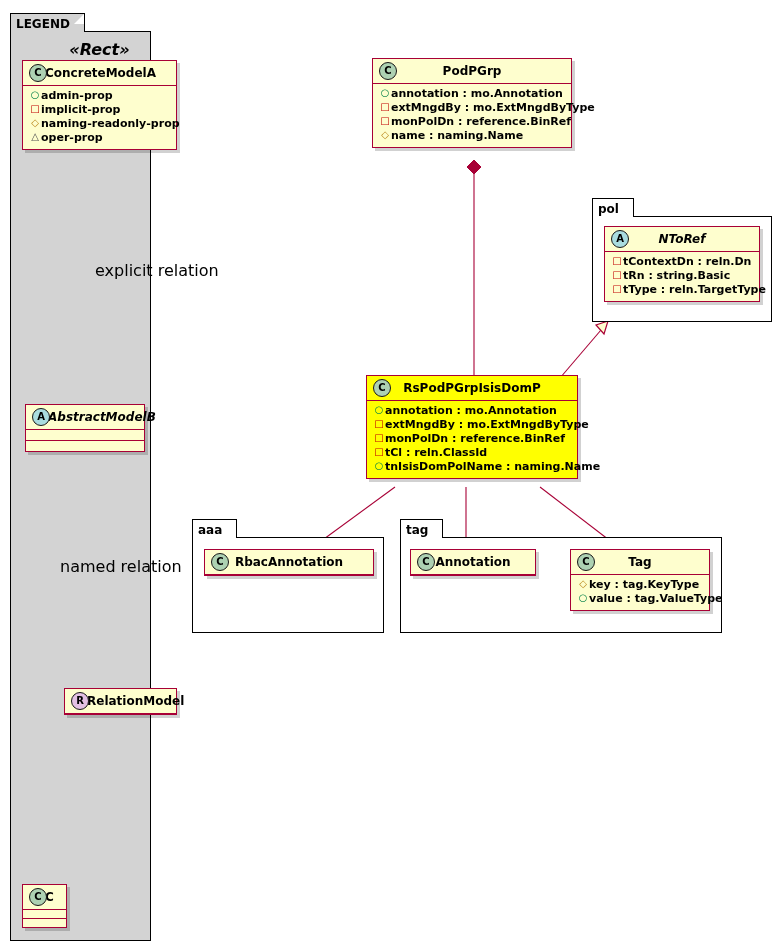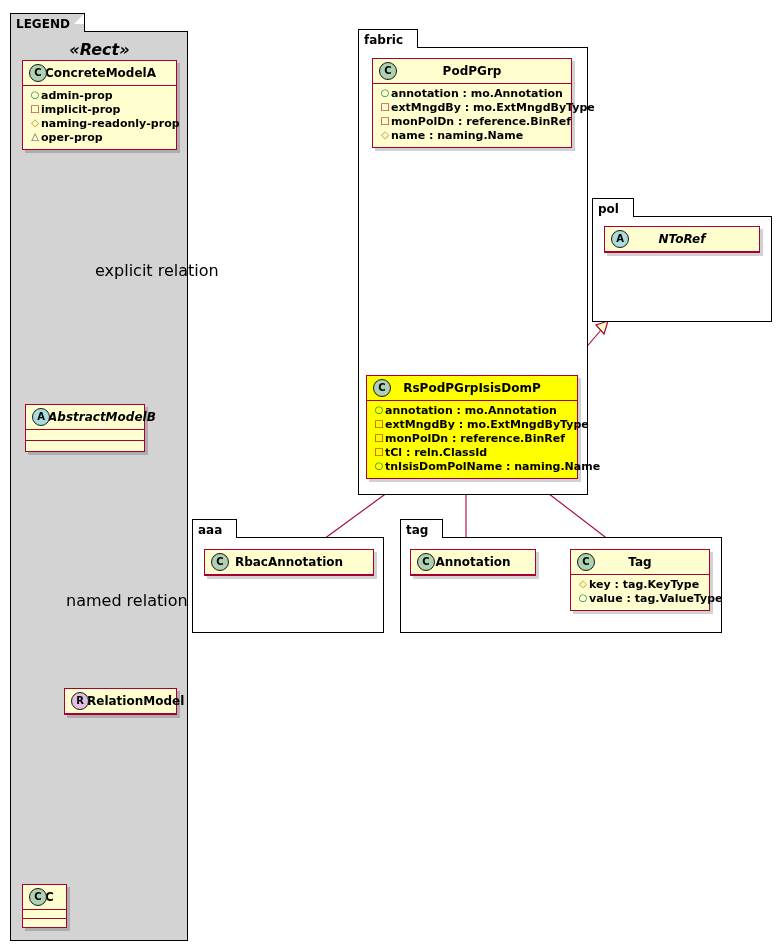--- a/index.html
+++ b/index.html
@@ -195,21 +195,21 @@
     <path d="M560,378 L601,330" fill="none" stroke="#a80036" stroke-width="1.1"></path>
     <path d="M608,321 L596,325 L604,334 Z" fill="#fefece" stroke="#a80036" stroke-width="1.2"></path>
 
     <path d="M395,487 L313,547" fill="none" stroke="#a80036" stroke-width="1.1"></path>
 
     <path d="M466,487 L466,553" fill="none" stroke="#a80036" stroke-width="1.1"></path>
 
     <path d="M540,487 L626,553" fill="none" stroke="#a80036" stroke-width="1.1"></path>
   </svg>
 
-  <div class="pkg pkg-legend" style="left:10px; top:31px; width:178px; height:910px;">
+  <div class="pkg pkg-legend" style="left:10px; top:31px; width:141px; height:910px;">
     <div class="pkg-tab">LEGEND</div>
   </div>
 
   <div class="stereo" style="left:22px; top:40px; width:155px;">«Rect»</div>
 
   <div class="cls" style="left:22px; top:60px; width:155px;">
     <div class="cls-head">
       <span class="cicon c">C</span>
       <span>ConcreteModelA</span>
     </div>
@@ -228,44 +228,41 @@
     <div class="cls-head italic">
       <span class="cicon a">A</span>
       <span>AbstractModelB</span>
     </div>
     <div class="cls-sep"></div>
     <div class="cls-body empty"></div>
     <div class="cls-sep"></div>
     <div class="cls-body empty"></div>
   </div>
 
-  <div class="edge-label" style="left:60px; top:591px;margin-left:6px;">named relation</div>
+  <div class="edge-label" style="left:60px; top:557px;">named relation</div>
 
   <div class="cls" style="left:64px; top:688px; width:113px;">
     <div class="cls-head">
       <span class="cicon r">R</span>
       <span>RelationModel</span>
     </div>
     <div class="cls-sep"></div>
   </div>
 
   <div class="cls" style="left:22px; top:884px; width:45px;">
     <div class="cls-head" style="padding:5px 6px 5px 22px; text-align:left;">
       <span class="cicon c">C</span>
       <span>C</span>
     </div>
     <div class="cls-sep"></div>
     <div class="cls-body empty" style="height:8px;"></div>
     <div class="cls-sep"></div>
     <div class="cls-body empty" style="height:8px;"></div>
   </div>
 
-  <div class="pkg pkg-plain" style="left:358px; top:47px; width:230px; height:448px;">
-    <div class="pkg-tab">fabric</div>
-  </div>
 
   <div class="cls" style="left:372px; top:58px; width:200px;">
     <div class="cls-head">
       <span class="cicon c">C</span>
       <span>PodPGrp</span>
     </div>
     <div class="cls-sep"></div>
     <div class="cls-body">
       <div class="attr"><span class="mk pub">○</span><span>annotation : mo.Annotation</span></div>
       <div class="attr"><span class="mk priv">□</span><span>extMngdBy : mo.ExtMngdByType</span></div>
@@ -292,20 +289,25 @@
   <div class="pkg pkg-plain" style="left:592px; top:216px; width:180px; height:106px;">
     <div class="pkg-tab">pol</div>
   </div>
 
   <div class="cls" style="left:604px; top:226px; width:156px;">
     <div class="cls-head italic">
       <span class="cicon a">A</span>
       <span>NToRef</span>
     </div>
     <div class="cls-sep"></div>
+    <div class="cls-body">
+      <div class="attr"><span class="mk priv">□</span><span>tContextDn : reln.Dn</span></div>
+      <div class="attr"><span class="mk priv">□</span><span>tRn : string.Basic</span></div>
+      <div class="attr"><span class="mk priv">□</span><span>tType : reln.TargetType</span></div>
+    </div>
   </div>
 
   <div class="pkg pkg-plain" style="left:192px; top:537px; width:192px; height:96px;">
     <div class="pkg-tab">aaa</div>
   </div>
 
   <div class="cls" style="left:204px; top:549px; width:170px;">
     <div class="cls-head">
       <span class="cicon c">C</span>
       <span>RbacAnnotation</span>

